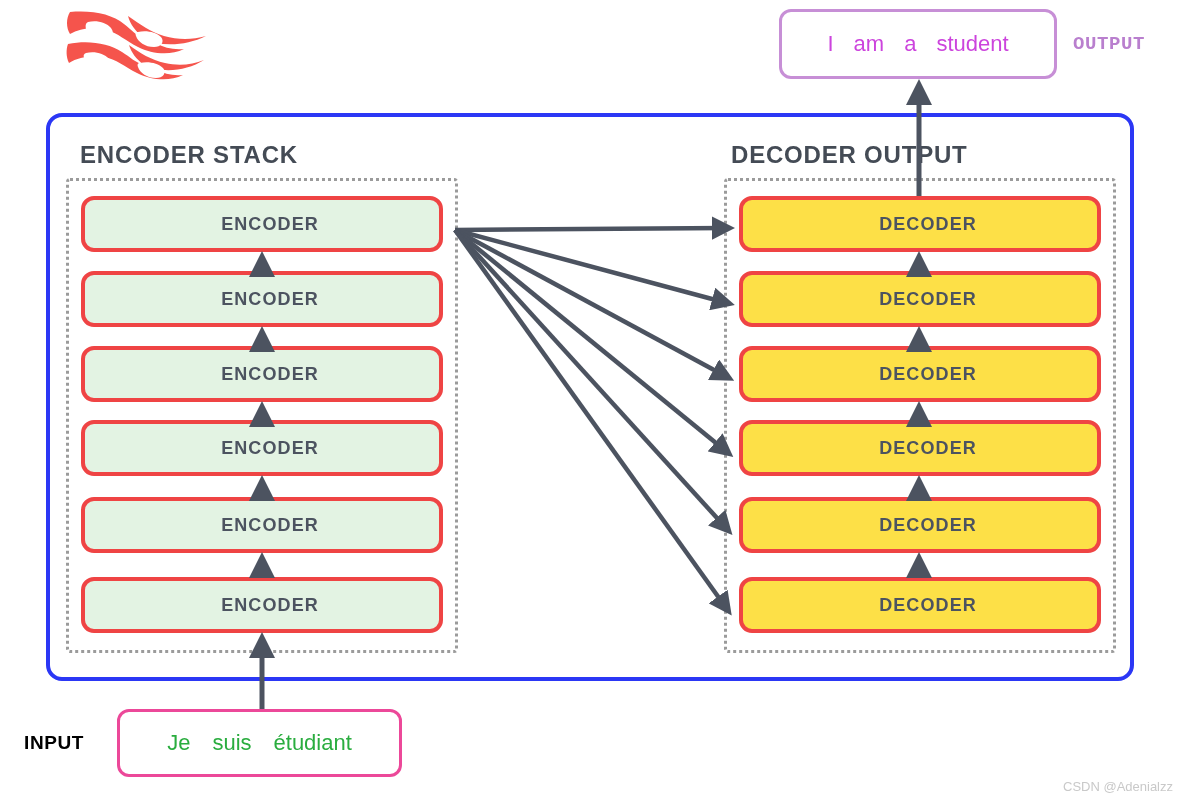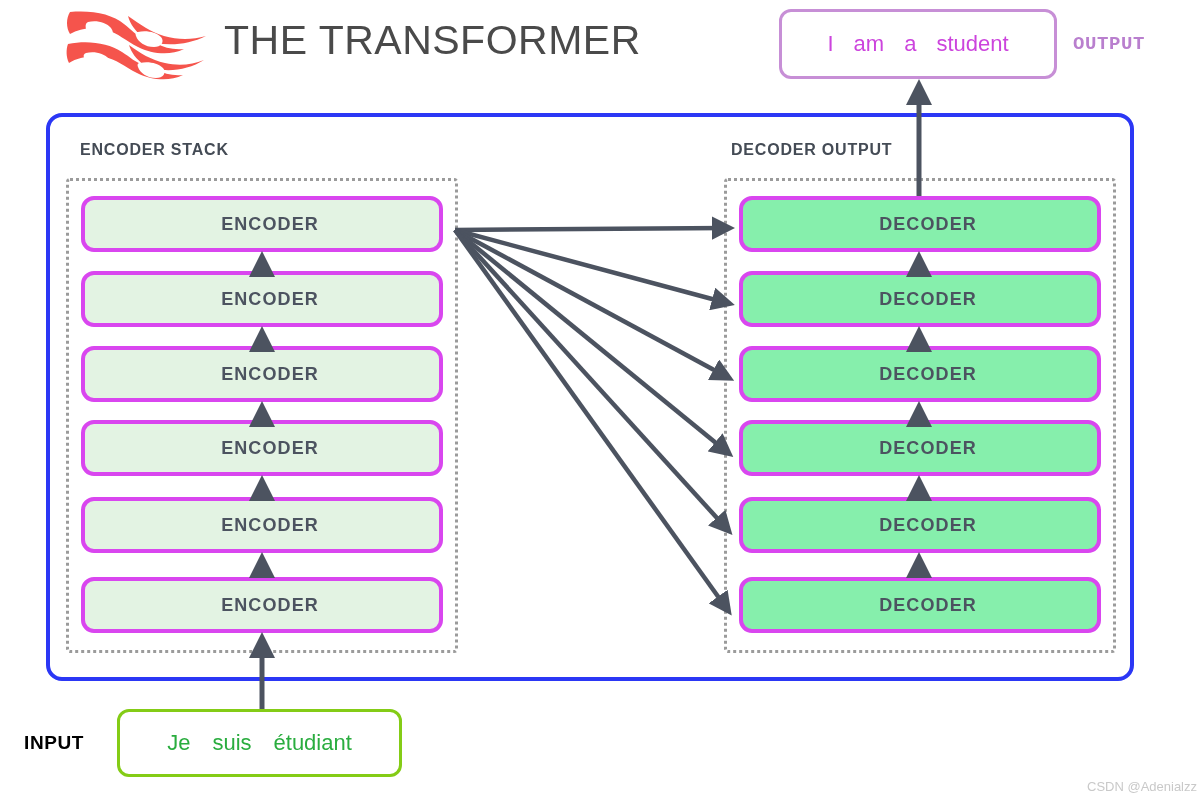--- a/index.html
+++ b/index.html
@@ -73,21 +73,21 @@
     width: 1088px; height: 568px;
     border: 4px solid #2b37f5;
     border-radius: 16px;
     box-sizing: border-box;
     background: transparent;
   }
 
   
   .stack-heading {
     position: absolute;
-    font-size: 16px;
+    font-size: 24px;
     font-weight: bold;
     letter-spacing: 0.8px;
     color: #444b55;
     white-space: nowrap;
   }
   #encoder-stack-heading { left: 80px; top: 141px; }
   #decoder-stack-heading { left: 731px; top: 141px; }
 
   
   .stack-container {
@@ -97,55 +97,55 @@
     box-sizing: border-box;
     background: transparent;
   }
   #encoder-stack-container { left: 66px; top: 178px; width: 392px; height: 475px; }
   #decoder-stack-container { left: 724px; top: 178px; width: 392px; height: 475px; }
 
   
   .layer-box {
     position: absolute;
     width: 362px; height: 56px;
-    border: 4px solid #d946ef;
+    border: 4px solid #ef4444;
     border-radius: 13px;
     box-sizing: border-box;
     display: flex;
     align-items: center;
     justify-content: center;
     font-size: 18px;
     font-weight: bold;
     letter-spacing: 1.1px;
     color: #4c5360;
     padding-left: 16px;
   }
   .encoder-box {
     left: 81px;
     background: #e3f3e3;
   }
   .decoder-box {
     left: 739px;
-    background: #86efac;
+    background: #fde047;
   }
 
   
   #arrow-layer {
     position: absolute;
     left: 0; top: 0;
     width: 1200px; height: 804px;
     pointer-events: none;
   }
 
   
   #input-box {
     position: absolute;
     left: 117px; top: 709px;
     width: 285px; height: 68px;
-    border: 3px solid #84cc16;
+    border: 3px solid #ec4899;
     border-radius: 12px;
     box-sizing: border-box;
     display: flex;
     align-items: center;
     justify-content: center;
     gap: 22px;
     background: #ffffff;
   }
   #input-box .token {
     color: #2aad3f;
@@ -161,42 +161,40 @@
     color: #000000;
   }
 
   
   #watermark {
     position: absolute;
     left: 1063px; top: 779px;
     font-size: 13px;
     color: #c9c9c9;
     white-space: nowrap;
-    margin-left: 24px;
   }
 </style>
 </head>
 <body>
 
 <div id="header-area">
 
   <div id="logo-flame">
     <svg width="142" height="82" viewBox="0 0 142 82" xmlns="http://www.w3.org/2000/svg">
       <g fill="#f5544c">
         <path d="M4 2 C26 0 46 4 58 14 C66 20 70 26 78 28 C70 22 64 14 62 6 C74 14 84 22 98 26 C112 30 126 30 140 26 C124 34 106 36 90 33 C98 38 108 40 118 39 C104 46 86 44 72 37 C60 31 52 23 40 20 C28 17 14 18 4 24 C0 18 0 8 4 2 Z"></path>
         <path d="M22 12 C30 10 40 12 45 18 C49 23 46 29 39 30 C30 31 22 26 20 19 C19 15 20 13 22 12 Z" fill="#ffffff"></path>
         <path d="M72 22 C80 20 90 22 95 27 C99 32 95 37 88 37 C79 37 72 32 70 26 C69 23 70 22 72 22 Z" fill="#ffffff"></path>
         <path d="M2 34 C22 30 42 33 56 42 C64 47 70 53 78 55 C70 49 65 42 63 35 C74 43 85 50 99 53 C112 56 126 55 138 50 C124 59 106 62 90 59 C98 64 107 66 117 65 C103 72 85 70 71 63 C59 57 50 49 38 47 C26 45 12 47 3 53 C0 47 0 39 2 34 Z"></path>
         <path d="M20 43 C28 41 38 43 43 49 C47 54 43 59 36 59 C27 59 20 54 18 48 C17 45 18 44 20 43 Z" fill="#ffffff"></path>
         <path d="M74 53 C82 51 92 53 97 58 C101 63 97 68 90 68 C81 68 74 63 72 57 C71 54 72 53 74 53 Z" fill="#ffffff"></path>
       </g>
     </svg>
   </div>
 
-  <div id="page-title">THE TRANSFORMER</div>
 </div>
 
 <div id="output-box">
   <span class="token">I</span>
   <span class="token">am</span>
   <span class="token">a</span>
   <span class="token">student</span>
 </div>
 <div id="output-label">OUTPUT</div>
 

